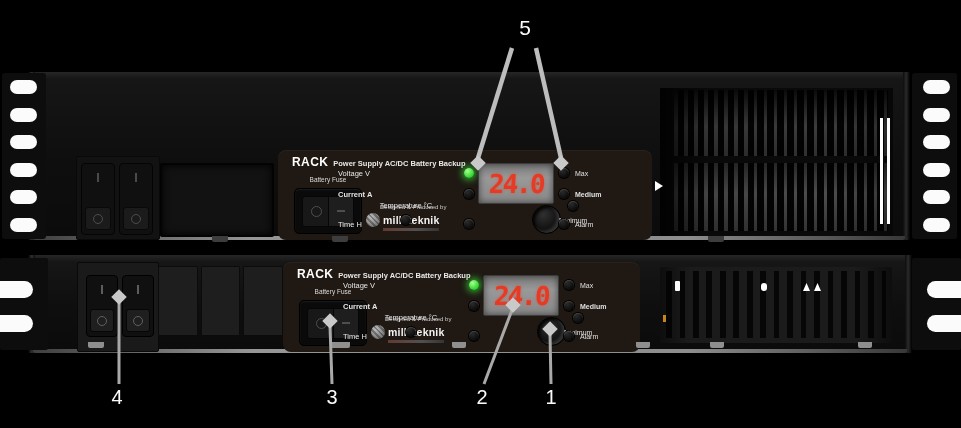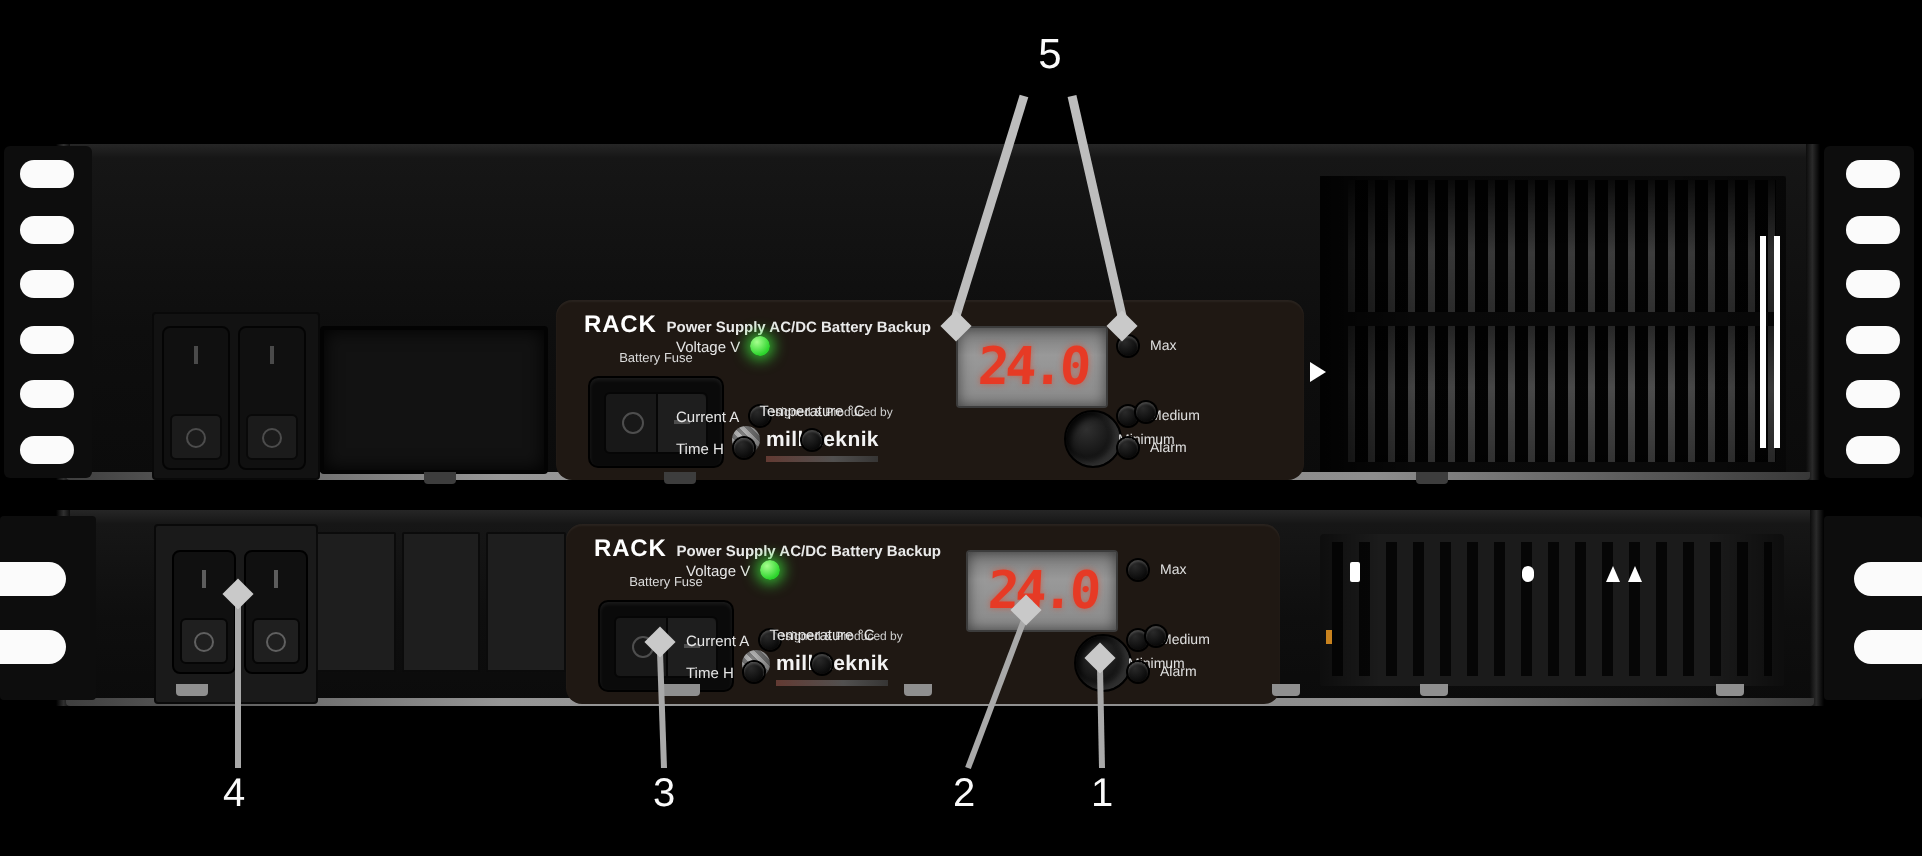--- a/index.html
+++ b/index.html
@@ -60,23 +60,23 @@
   .half-i{background:#1e1e1e;border-left:1px solid #060606;border-radius:0 3px 3px 0;}
   .half-i::after{content:"";position:absolute;left:8px;top:13px;width:8px;height:2px;background:#4e4e4e;}
   .logo-block{position:absolute;left:88px;top:54px;width:90px;}
   .designed{font-size:6px;color:#cfcfcf;white-space:nowrap;margin-left:14px;}
   .logo-row{display:flex;align-items:center;gap:3px;margin-top:3px;}
   .logo-circle{width:14px;height:14px;border-radius:50%;flex:0 0 14px;
      background:repeating-linear-gradient(45deg,#c9c9c9 0 2px,#8a8a8a 2px 4px),radial-gradient(circle at 35% 30%,#efefef,#777);background-blend-mode:multiply;}
   .logo-text{font-size:10.5px;font-weight:bold;color:#f3f3f3;letter-spacing:.2px;}
   .tagline{height:3px;width:56px;margin:1px 0 0 17px;opacity:.85;
      background:linear-gradient(90deg,#6e4038,#5a5a5a 60%,#3a3a3a);}
-  .lrow{position:absolute;left:60px;width:136px;height:12px;display:flex;justify-content:flex-start;align-items:center;gap:5px;}
+  .lrow{position:absolute;left:60px;width:136px;height:12px;display:flex;justify-content:space-between;align-items:center;gap:5px;}
   .rrow{position:absolute;left:281px;height:12px;display:flex;align-items:center;gap:6px;}
-  .r0{top:17px;}.r1{top:52px;}.r2{top:51px;flex-direction:column;}.r3{top:68px;}
+  .r0{top:17px;}.r1{top:38px;font-weight:bold;}.r2{top:51px;flex-direction:column;}.r3{top:68px;}
   .lab{font-size:7.5px;color:#e6e6e6;white-space:nowrap;}
   .rrow .lab{font-size:7px;color:#e0e0e0;}
   .led{width:10px;height:10px;border-radius:50%;flex:0 0 10px;
      background:radial-gradient(circle at 35% 30%,#2a2a2a,#0a0a0a 72%);
      box-shadow:inset 0 1px 1px rgba(255,255,255,.18),0 0 0 1px #000;}
   .led.on{background:radial-gradient(circle at 35% 30%,#a6ff8e,#2bd42b 70%);
      box-shadow:0 0 7px 2px rgba(60,230,60,.75);}
   .display{position:absolute;left:200px;top:13px;width:74px;height:39px;border:1px solid #3c3c3c;border-radius:2px;
      background:linear-gradient(180deg,#7a7a7a,#999 35%,#8a8a8a);
      box-shadow:inset 0 0 7px rgba(0,0,0,.55);display:flex;align-items:center;justify-content:center;}

